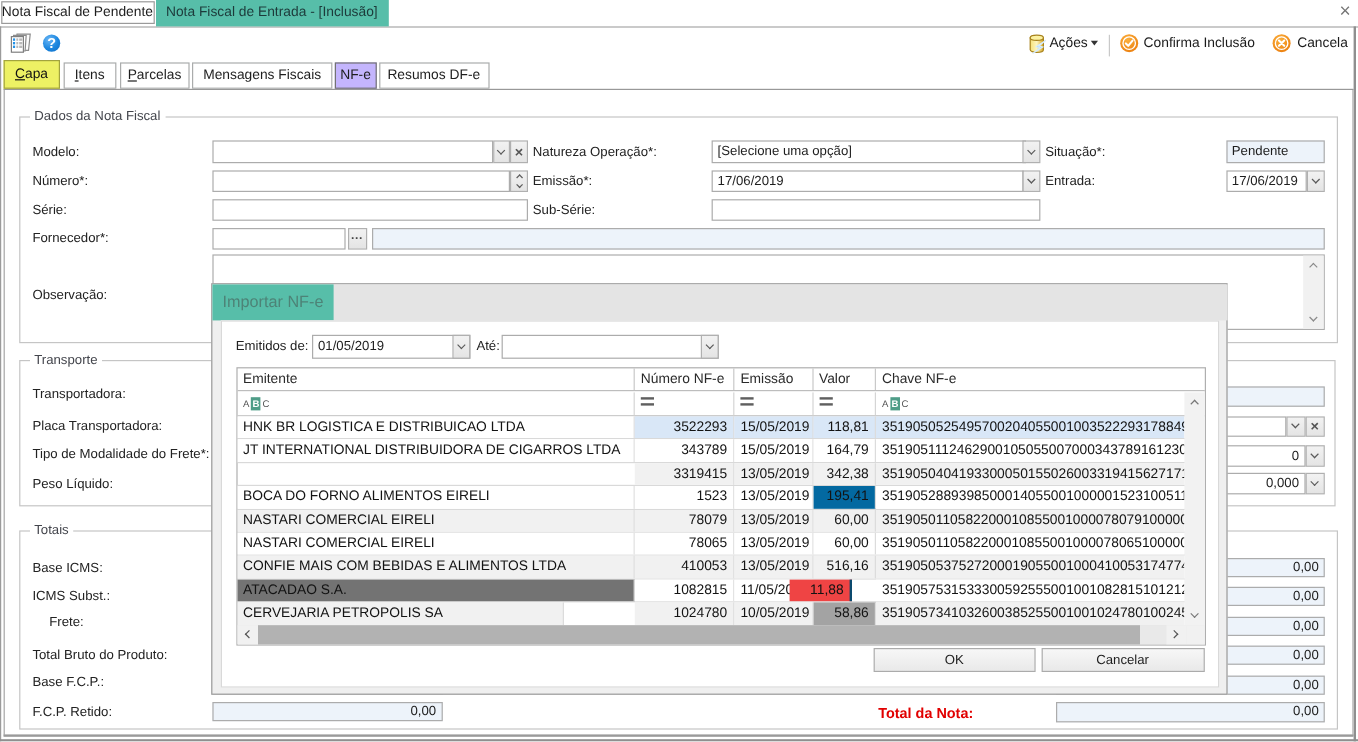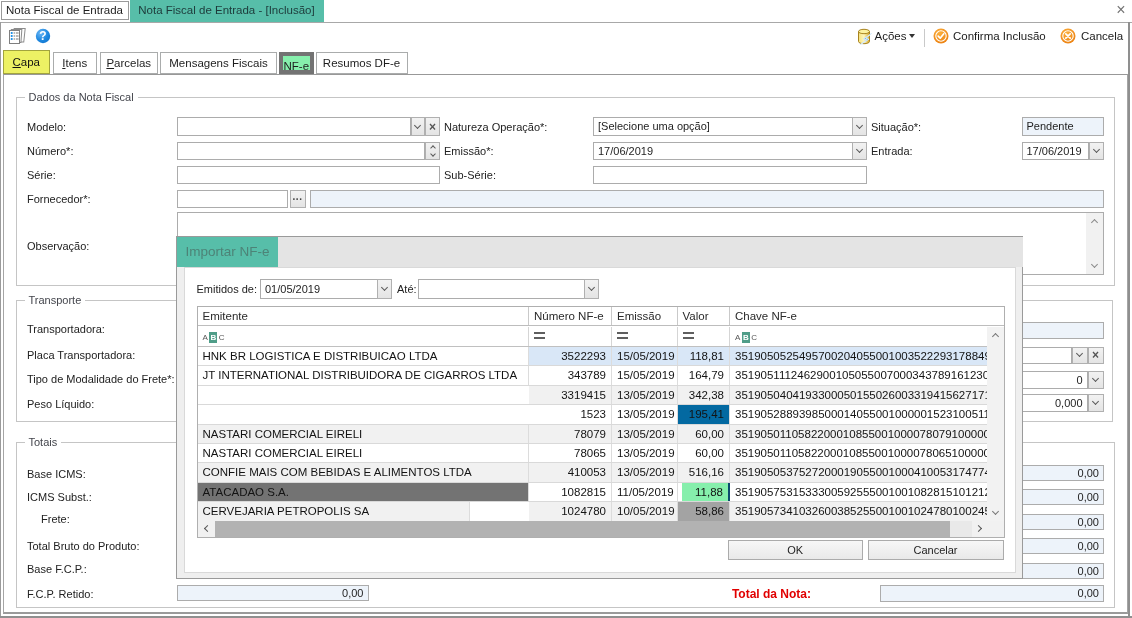--- a/index.html
+++ b/index.html
@@ -11,21 +11,21 @@
 .vbtn{position:absolute;border:1px solid #b0b0b0;background:linear-gradient(#f2f2f2,#e4e4e4);display:flex;align-items:center;justify-content:center}
 .chv{width:5px;height:5px;border-right:1.6px solid #5a5a5a;border-bottom:1.6px solid #5a5a5a;transform:rotate(45deg);margin-top:-3px}
 .chu{width:5px;height:5px;border-right:1.6px solid #5a5a5a;border-bottom:1.6px solid #5a5a5a;transform:rotate(-135deg);margin-top:3px}
 .chl{width:5px;height:5px;border-right:1.6px solid #5a5a5a;border-bottom:1.6px solid #5a5a5a;transform:rotate(135deg);margin-left:3px}
 .chr{width:5px;height:5px;border-right:1.6px solid #5a5a5a;border-bottom:1.6px solid #5a5a5a;transform:rotate(-45deg);margin-left:-3px}
 .fs{position:absolute;border:1px solid #c5c5c5}
 .leg{position:absolute;top:-7px;left:8px;background:#fff;padding:0 4px;color:#43454c;line-height:13px;white-space:nowrap}
 .gcell{position:absolute;top:0;bottom:0;overflow:hidden;white-space:nowrap;padding:0 5px;line-height:19px;font-size:11.5px}
 </style></head><body>
 <div class="ab" style="left:0;top:21.5px;width:1132px;height:1px;background:#a8a8a8"></div>
-<div class="ab" style="left:0.5px;top:1px;width:128px;height:18.5px;border:1px solid #9a9a9a;background:#fff;text-align:center;line-height:17px;font-size:11.5px">Nota Fiscal de Entrada</div>
+<div class="ab" style="left:0.5px;top:1px;width:128px;height:18.5px;border:1px solid #9a9a9a;background:#fff;text-align:center;line-height:17px;font-size:11.5px">Nota Fiscal de Pendente</div>
 <div class="ab" style="left:129.5px;top:0;width:194px;height:21.5px;background:#57bea9;color:#1d3a3a;text-align:center;line-height:21px;font-size:11.5px">Nota Fiscal de Entrada - [Inclusão]</div>
 <div class="ab" style="left:1112px;top:2px;width:18px;height:16px;color:#757575;font-size:16px;line-height:15px;text-align:center">×</div>
 <div class="ab" style="left:0;top:21.5px;width:1px;height:596.5px;background:#9b9b9b"></div>
 <div class="ab" style="left:1128px;top:21.5px;width:1.5px;height:596.5px;background:#8f8f8f"></div>
 <div class="ab" style="left:0;top:616px;width:1132px;height:1.5px;background:#8f8f8f"></div>
 <svg class="ab" style="left:8px;top:27px" width="18" height="18" viewBox="0 0 18 18">
 <rect x="5.5" y="1.5" width="11" height="13.5" fill="#fdfdfd" stroke="#8c8c8c" stroke-width="1" transform="skewX(-6)" transform-origin="11 8"></rect>
 <rect x="3.5" y="2.5" width="10.5" height="13" fill="#ffffff" stroke="#8c8c8c" stroke-width="1" transform="skewX(-4)"></rect>
 <rect x="1.5" y="3.5" width="10" height="13" fill="#ffffff" stroke="#7f7f7f" stroke-width="1"></rect>
 <rect x="2.8" y="5" width="1.8" height="2" fill="#2492e6"></rect>
@@ -78,21 +78,21 @@
 <div class="lbl" style="left:953px;top:29.5px;color:#1b1b1b;font-size:11.5px">Confirma Inclusão</div>
 <svg class="ab" style="left:1059.5px;top:28px" width="16" height="16" viewBox="0 0 16 16">
 <circle cx="8" cy="8" r="7.5" fill="url(#og)"></circle>
 <circle cx="8" cy="8" r="5.2" fill="none" stroke="#ffffff" stroke-width="1.1"></circle>
 <path d="M5.8 5.8 L10.2 10.2 M10.2 5.8 L5.8 10.2" fill="none" stroke="#fff" stroke-width="1.7" stroke-linecap="round"></path>
 </svg>
 <div class="lbl" style="left:1081px;top:29.5px;color:#1b1b1b;font-size:11.5px">Cancela</div>
 <div class="ab" style="left:53px;top:52px;width:43.5px;height:21.5px;border:1px solid #aaacac;background:#fff;text-align:center;line-height:20px;z-index:2;font-size:11.5px"><u>I</u>tens</div>
 <div class="ab" style="left:99.5px;top:52px;width:58.5px;height:21.5px;border:1px solid #aaacac;background:#fff;text-align:center;line-height:20px;z-index:2;font-size:11.5px"><u>P</u>arcelas</div>
 <div class="ab" style="left:160px;top:52px;width:117px;height:21.5px;border:1px solid #aaacac;background:#fff;text-align:center;line-height:20px;z-index:2;font-size:11.5px">Mensagens Fiscais</div>
-<div class="ab" style="left:279px;top:52px;width:34.5px;height:21.5px;border:4px solid #737373;background:#86efac;text-align:center;line-height:20px;z-index:2;font-size:11.5px">NF-e</div>
+<div class="ab" style="left:279px;top:52px;width:34.5px;height:21.5px;border:1px solid #737373;background:#c4b5fd;text-align:center;line-height:20px;z-index:2;font-size:11.5px">NF-e</div>
 <div class="ab" style="left:315.5px;top:52px;width:92px;height:21.5px;border:1px solid #aaacac;background:#fff;text-align:center;line-height:20px;z-index:2;font-size:11.5px">Resumos DF-e</div>
 <div class="ab" style="left:2.5px;top:50px;width:47.5px;height:23.5px;border:1px solid #a2a43e;background:#edf164;text-align:center;line-height:22px;z-index:3;color:#111;font-size:11.5px"><u>C</u>apa</div>
 <div class="ab" style="left:3px;top:73.5px;width:1124.5px;height:540.5px;border:1px solid #a5a5a5;border-top:1.5px solid #989898;border-bottom:2px solid #9a9a9a;background:#fff"></div>
 <div class="fs" style="left:15.5px;top:97px;width:1099px;height:189px">
     <span class="leg">Dados da Nota Fiscal</span>
   </div>
 <div class="fs" style="left:15.5px;top:300px;width:1097px;height:122px">
     <span class="leg">Transporte</span>
   </div>
 <div class="fs" style="left:15.5px;top:441.5px;width:1099px;height:166px">
@@ -235,20 +235,21 @@
 <div class="gcell" style="left:480px;width:52.5px;border-right:1px solid #dcdcdc;background:#fff;text-align:right;line-height:18px;color:#131313">164,79</div>
 <div class="gcell" style="left:532.5px;width:256.5px;background:#fff;text-align:left;line-height:18px;color:#131313">3519051112462900105055007000343789161230475</div>
 </div>
 <div class="ab" style="left:0;top:79.3px;width:791px;height:19.4px;border-bottom:1px solid #d9d9d9">
 <div class="gcell" style="left:331.5px;width:83px;border-right:1px solid #dcdcdc;background:#f1f1f1;text-align:right;line-height:18px;color:#131313">3319415</div>
 <div class="gcell" style="left:414.5px;width:65.5px;border-right:1px solid #dcdcdc;background:#f1f1f1;text-align:left;line-height:18px;color:#131313">13/05/2019</div>
 <div class="gcell" style="left:480px;width:52.5px;border-right:1px solid #dcdcdc;background:#f1f1f1;text-align:right;line-height:18px;color:#131313">342,38</div>
 <div class="gcell" style="left:532.5px;width:256.5px;background:#f1f1f1;text-align:left;line-height:18px;color:#131313">3519050404193300050155026003319415627171166</div>
 </div>
 <div class="ab" style="left:0;top:98.69999999999999px;width:791px;height:19.4px;border-bottom:1px solid #d9d9d9">
+<div class="gcell" style="left:0px;width:331.5px;border-right:1px solid #dcdcdc;background:#fff;text-align:left;line-height:18px;color:#131313">BOCA DO FORNO ALIMENTOS EIRELI</div>
 <div class="gcell" style="left:331.5px;width:83px;border-right:1px solid #dcdcdc;background:#fff;text-align:right;line-height:18px;color:#131313">1523</div>
 <div class="gcell" style="left:414.5px;width:65.5px;border-right:1px solid #dcdcdc;background:#fff;text-align:left;line-height:18px;color:#131313">13/05/2019</div>
 <div class="gcell" style="left:480px;width:52.5px;border-right:1px solid #dcdcdc;background:#0369a1;text-align:right;line-height:18px;color:#131313">195,41</div>
 <div class="gcell" style="left:532.5px;width:256.5px;background:#fff;text-align:left;line-height:18px;color:#131313">3519052889398500014055001000001523100511035</div>
 </div>
 <div class="ab" style="left:0;top:118.1px;width:791px;height:19.4px;border-bottom:1px solid #d9d9d9">
 <div class="gcell" style="left:0px;width:331.5px;border-right:1px solid #dcdcdc;background:#f1f1f1;text-align:left;line-height:18px;color:#131313">NASTARI COMERCIAL EIRELI</div>
 <div class="gcell" style="left:331.5px;width:83px;border-right:1px solid #dcdcdc;background:#f1f1f1;text-align:right;line-height:18px;color:#131313">78079</div>
 <div class="gcell" style="left:414.5px;width:65.5px;border-right:1px solid #dcdcdc;background:#f1f1f1;text-align:left;line-height:18px;color:#131313">13/05/2019</div>
 <div class="gcell" style="left:480px;width:52.5px;border-right:1px solid #dcdcdc;background:#f1f1f1;text-align:right;line-height:18px;color:#131313">60,00</div>
@@ -265,21 +266,21 @@
 <div class="gcell" style="left:0px;width:331.5px;border-right:1px solid #dcdcdc;background:#f1f1f1;text-align:left;line-height:18px;color:#131313">CONFIE MAIS COM BEBIDAS E ALIMENTOS LTDA</div>
 <div class="gcell" style="left:331.5px;width:83px;border-right:1px solid #dcdcdc;background:#f1f1f1;text-align:right;line-height:18px;color:#131313">410053</div>
 <div class="gcell" style="left:414.5px;width:65.5px;border-right:1px solid #dcdcdc;background:#f1f1f1;text-align:left;line-height:18px;color:#131313">13/05/2019</div>
 <div class="gcell" style="left:480px;width:52.5px;border-right:1px solid #dcdcdc;background:#f1f1f1;text-align:right;line-height:18px;color:#131313">516,16</div>
 <div class="gcell" style="left:532.5px;width:256.5px;background:#f1f1f1;text-align:left;line-height:18px;color:#131313">3519050537527200019055001000410053174774375</div>
 </div>
 <div class="ab" style="left:0;top:176.3px;width:791px;height:19.4px;border-bottom:1px solid #d9d9d9">
 <div class="gcell" style="left:0px;width:331.5px;border-right:1px solid #dcdcdc;background:#737373;text-align:left;line-height:18px;color:#131313">ATACADAO S.A.</div>
 <div class="gcell" style="left:331.5px;width:83px;border-right:1px solid #dcdcdc;background:#fff;text-align:right;line-height:18px;color:#131313">1082815</div>
 <div class="gcell" style="left:414.5px;width:65.5px;border-right:1px solid #dcdcdc;background:#fff;text-align:left;line-height:18px;color:#131313">11/05/2019</div>
-<div class="gcell" style="left:484px;width:52.5px;border-right:6px solid #0c4a6e;background:#86efac;text-align:right;line-height:18px;color:#131313">11,88</div>
+<div class="gcell" style="left:460px;width:52.5px;border-right:2px solid #0c4a6e;background:#ef4444;text-align:right;line-height:18px;color:#131313">11,88</div>
 <div class="gcell" style="left:532.5px;width:256.5px;background:#fff;text-align:left;line-height:18px;color:#131313">3519057531533300592555001001082815101212005</div>
 </div>
 <div class="ab" style="left:0;top:195.70000000000002px;width:791px;height:19.4px;border-bottom:1px solid #d9d9d9">
 <div class="gcell" style="left:0px;width:272px;border-right:1px solid #dcdcdc;background:#f1f1f1;text-align:left;line-height:18px;color:#131313">CERVEJARIA PETROPOLIS SA</div>
 <div class="gcell" style="left:331.5px;width:83px;border-right:1px solid #dcdcdc;background:#f1f1f1;text-align:right;line-height:18px;color:#131313">1024780</div>
 <div class="gcell" style="left:414.5px;width:65.5px;border-right:1px solid #dcdcdc;background:#f1f1f1;text-align:left;line-height:18px;color:#131313">10/05/2019</div>
 <div class="gcell" style="left:480px;width:52.5px;border-right:1px solid #dcdcdc;background:#a3a3a3;text-align:right;line-height:18px;color:#131313">58,86</div>
 <div class="gcell" style="left:532.5px;width:256.5px;background:#f1f1f1;text-align:left;line-height:18px;color:#131313">3519057341032600385255001001024780100245105</div>
 </div>
 <div class="ab" style="left:789px;top:20px;width:17px;height:195px;background:#f2f2f2">

